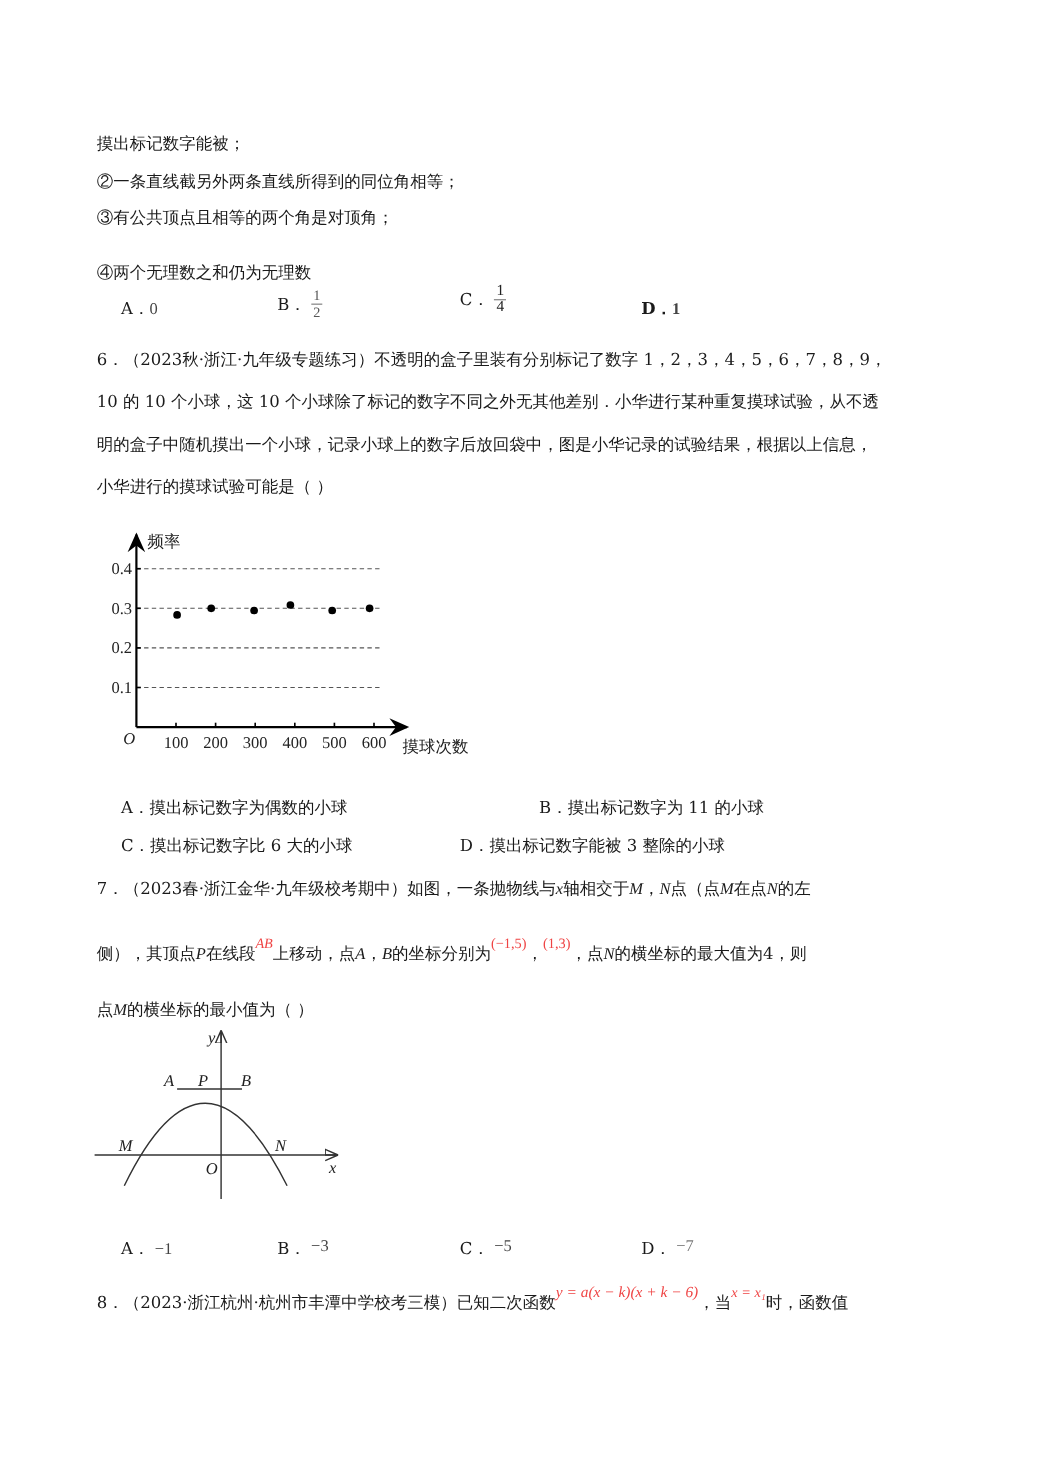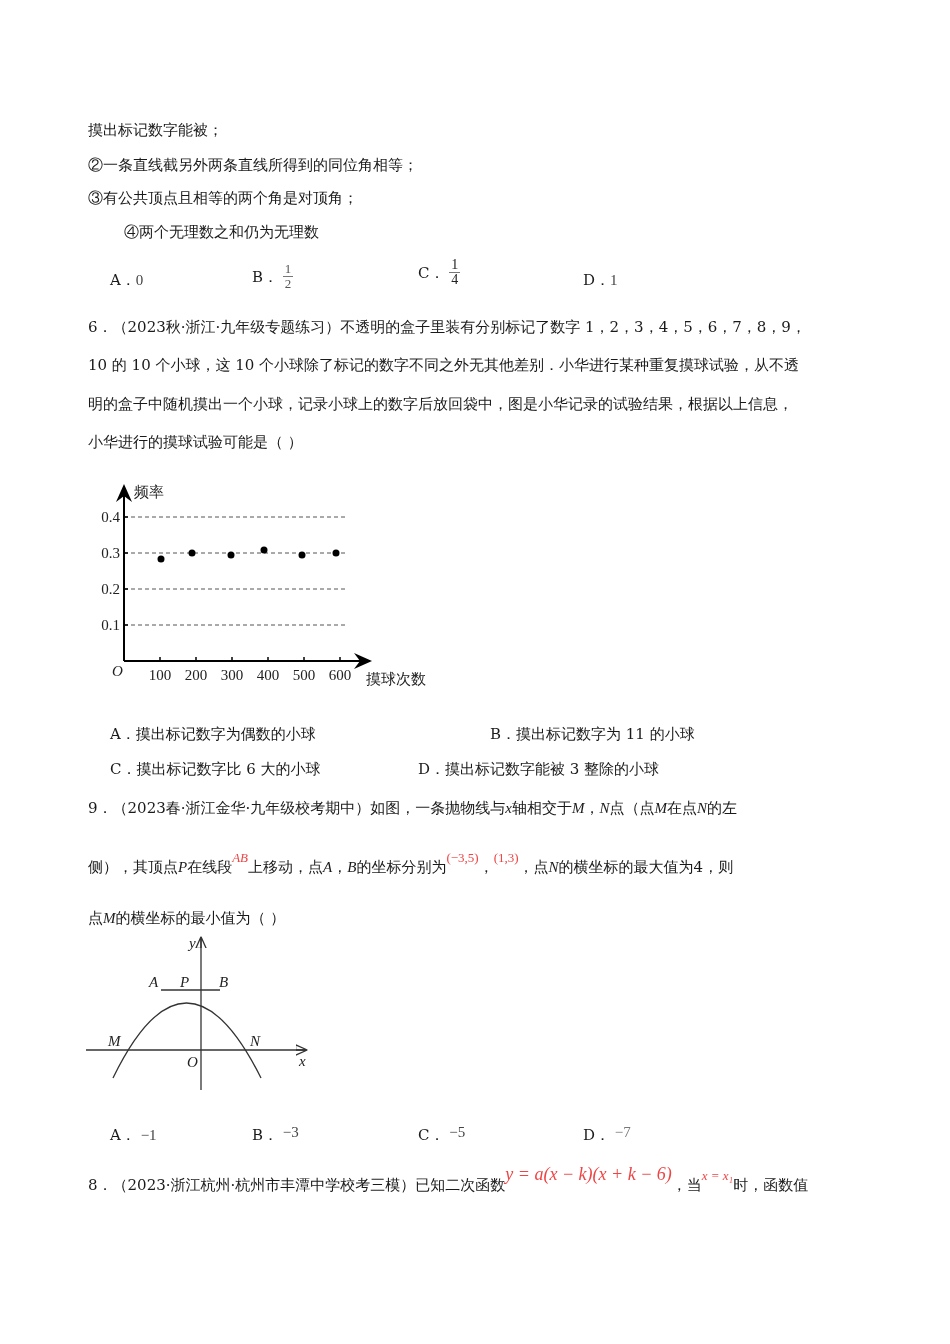--- a/index.html
+++ b/index.html
@@ -14,34 +14,34 @@
   .frac .den { display: block; padding: 0 2px; }
   .sup { position: relative; top: -10px; font-size: 13px; color: #ef4444; font-family: "Liberation Serif", serif; }
   svg text { font-family: "Liberation Serif", "DejaVu Serif", serif; }
 </style>
 </head>
 <body>
 
 <div class="line" style="top:120px;">摸出标记数字能被；</div>
 <div class="line" style="top:155px;">②一条直线截另外两条直线所得到的同位角相等；</div>
 <div class="line" style="top:188px;">③有公共顶点且相等的两个角是对顶角；</div>
-<div class="line" style="top:222px;margin-left:36px;">④两个无理数之和仍为无理数</div>
+<div class="line" style="top:238px;">④两个无理数之和仍为无理数</div>
 
 <div class="opt" style="left:110px; top:270px;">
   <span>A．</span><span class="mathup">0</span>
 </div>
 <div class="opt" style="left:252px; top:262px;">
   <span style="vertical-align:middle;">B．</span>
   <span class="frac"><span class="num">1</span><span class="den">2</span></span>
 </div>
 <div class="opt" style="left:418px; top:258px;">
   <span style="vertical-align:middle;">C．</span>
   <span class="frac" style="font-size:14px;color:#222;"><span class="num">1</span><span class="den">4</span></span>
 </div>
-<div class="opt" style="left:583px; top:270px;">
+<div class="opt" style="left:583px; top:270px;font-weight:bold;">
   <span>D．</span><span class="mathup">1</span>
 </div>
 
 <div class="line" style="top:317px;">6．（2023秋·浙江·九年级专题练习）不透明的盒子里装有分别标记了数字 1，2，3，4，5，6，7，8，9，</div>
 <div class="line" style="top:355px;">10 的 10 个小球，这 10 个小球除了标记的数字不同之外无其他差别．小华进行某种重复摸球试验，从不透</div>
 <div class="line" style="top:394px;">明的盒子中随机摸出一个小球，记录小球上的数字后放回袋中，图是小华记录的试验结果，根据以上信息，</div>
 <div class="line" style="top:432px;">小华进行的摸球试验可能是（    ）</div>
 
 <svg style="position:absolute; left:0; top:0;" width="950" height="700" viewBox="0 0 950 700">
   <defs>
@@ -101,24 +101,24 @@
     <circle cx="336" cy="553" r="3.5"></circle>
   </g>
 </svg>
 
 <div class="opt" style="left:110px; top:724px;">A．摸出标记数字为偶数的小球</div>
 <div class="opt" style="left:442px; top:724px;margin-left:48px;">B．摸出标记数字为 11 的小球</div>
 <div class="opt" style="left:110px; top:759px;text-align:center;">C．摸出标记数字比 6 大的小球</div>
 <div class="opt" style="left:418px; top:759px;">D．摸出标记数字能被 3 整除的小球</div>
 
 <div class="line" style="top:798px;">
-  <span>9．（2023春·浙江金华·九年级校考期中）如图，一条抛物线与</span><span class="math">x</span><span>轴相交于</span><span class="math">M</span><span>，</span><span class="math">N</span><span>点（点</span><span class="math">M</span><span>在点</span><span class="math">N</span><span>的左</span>
+  <span>7．（2023春·浙江金华·九年级校考期中）如图，一条抛物线与</span><span class="math">x</span><span>轴相交于</span><span class="math">M</span><span>，</span><span class="math">N</span><span>点（点</span><span class="math">M</span><span>在点</span><span class="math">N</span><span>的左</span>
 </div>
 <div class="line" style="top:857px;">
-  <span>侧），其顶点</span><span class="math">P</span><span>在线段</span><span class="math sup">AB</span><span>上移动，点</span><span class="math">A</span><span>，</span><span class="math">B</span><span>的坐标分别为</span><span class="sup">(−3,5)</span><span>，</span><span class="sup">(1,3)</span><span>，点</span><span class="math">N</span><span>的横坐标的最大值为4，则</span>
+  <span>侧），其顶点</span><span class="math">P</span><span>在线段</span><span class="math sup">AB</span><span>上移动，点</span><span class="math">A</span><span>，</span><span class="math">B</span><span>的坐标分别为</span><span class="sup">(−1,5)</span><span>，</span><span class="sup">(1,3)</span><span>，点</span><span class="math">N</span><span>的横坐标的最大值为4，则</span>
 </div>
 <div class="line" style="top:908px;">
   <span>点</span><span class="math">M</span><span>的横坐标的最小值为（        ）</span>
 </div>
 
 <svg style="position:absolute; left:80px; top:930px;" width="240" height="165" viewBox="0 0 240 165">
   <defs>
     <marker id="arr2" markerWidth="10" markerHeight="10" refX="8" refY="5" orient="auto">
       <path d="M0,1 L9,5 L0,5 Z M0,9 L9,5" stroke="#333" stroke-width="1" fill="none"></path>
     </marker>
@@ -150,14 +150,14 @@
   <span>B．</span> <span class="mathup" style="position:relative;top:-3px;">−3</span>
 </div>
 <div class="opt" style="left:418px; top:1125px;">
   <span>C．</span> <span class="mathup" style="position:relative;top:-3px;">−5</span>
 </div>
 <div class="opt" style="left:583px; top:1125px;">
   <span>D．</span> <span class="mathup" style="position:relative;top:-3px;color:#777;">−7</span>
 </div>
 
 <div class="line" style="top:1174px;">
-  <span>8．（2023·浙江杭州·杭州市丰潭中学校考三模）已知二次函数</span><span class="math sup" style="font-size:18px;margin-top:24px;">y = a(x − k)(x + k − 6)</span><span>，当</span><span class="math sup">x = x₁</span><span>时，函数值</span>
+  <span>8．（2023·浙江杭州·杭州市丰潭中学校考三模）已知二次函数</span><span class="math sup" style="font-size:14px;margin-top:24px;">y = a(x − k)(x + k − 6)</span><span>，当</span><span class="math sup">x = x₁</span><span>时，函数值</span>
 </div>
 
 </body></html>

